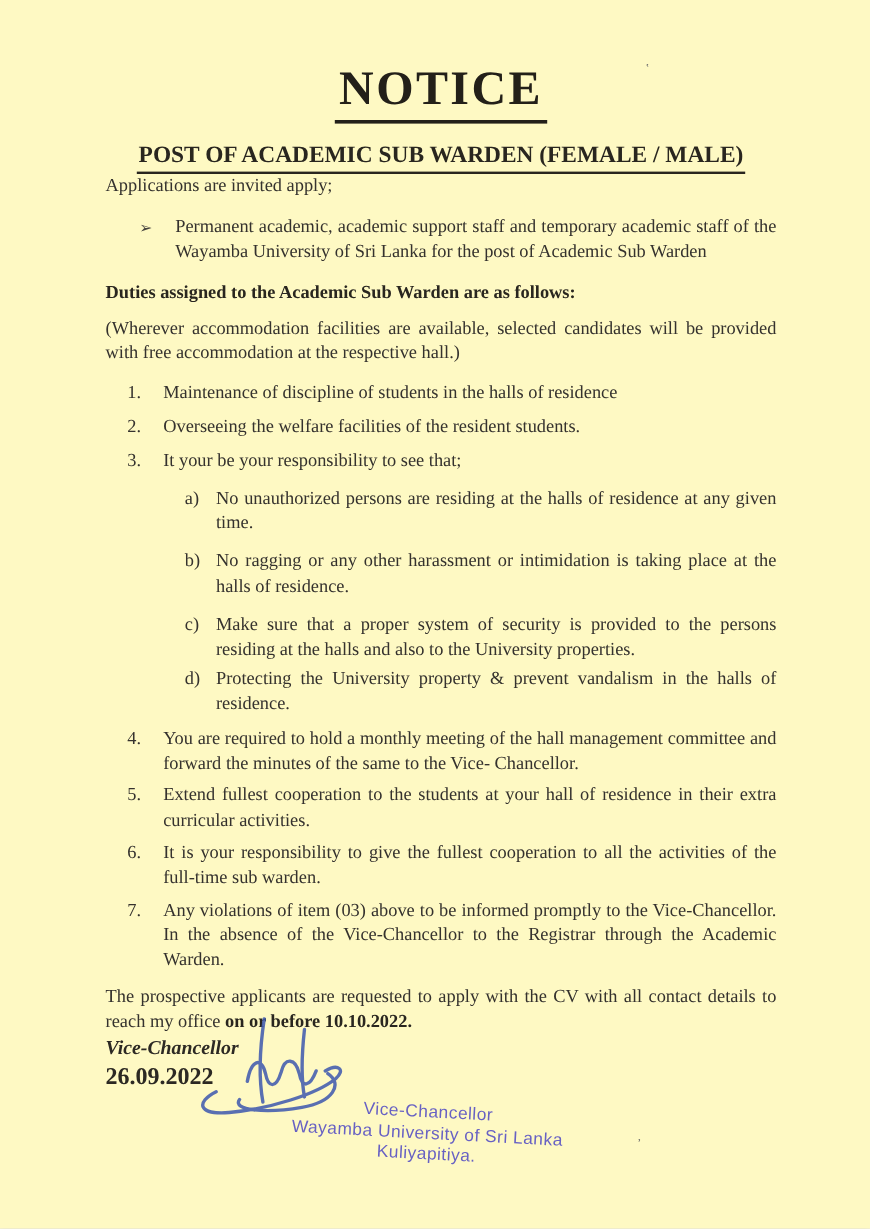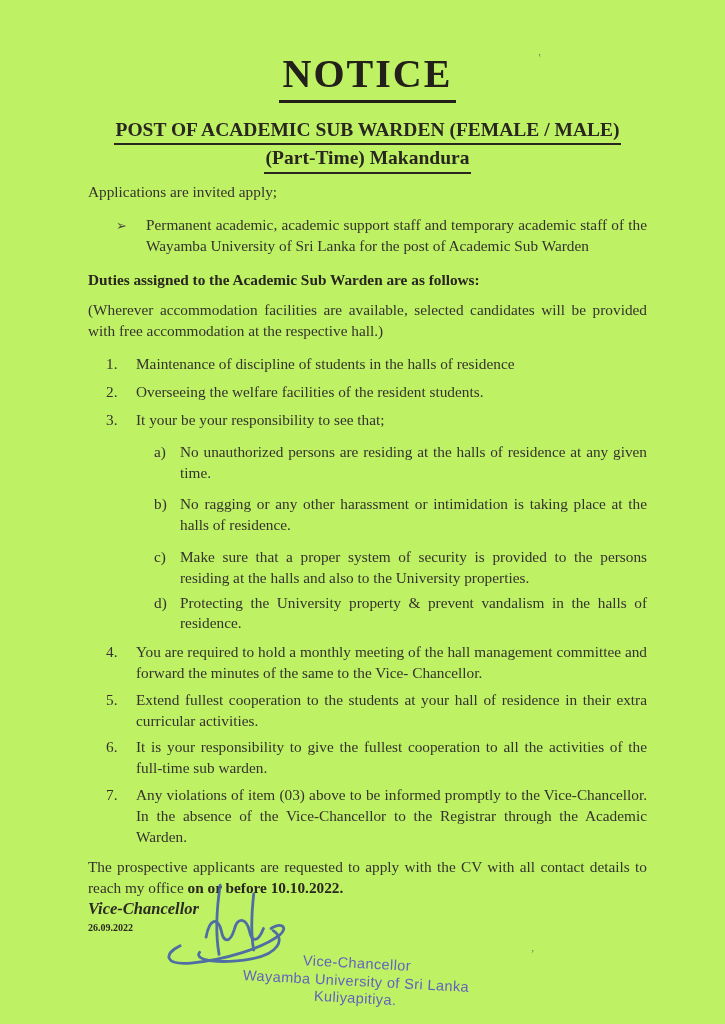--- a/index.html
+++ b/index.html
@@ -1,21 +1,21 @@
 <!DOCTYPE html>
 <html><head>
 <meta charset="utf-8">
 <style>
   * { margin: 0; padding: 0; box-sizing: border-box; }
   html, body { background: #e8e8e8; }
   .page {
     position: relative;
     width: 725px;
     height: 1024px;
-    background: #bef264;
+    background: #fef9c3;
     overflow: hidden;
     font-family: "Liberation Serif", "DejaVu Serif", serif;
     color: #35322e;
     box-shadow: 0 0 4px rgba(0,0,0,.15);
   }
   .content {
     padding: 50px 78px 0 88px;
   }
   .notice-title {
     text-align: center;
@@ -111,21 +111,21 @@
     line-height: 1.22;
   }
   .sig-title {
     font-size: 16.5px;
     font-weight: bold;
     font-style: italic;
     color: #2c2923;
     line-height: 1.22;
   }
   .sig-date {
-    font-size: 10px;
+    font-size: 20px;
     font-weight: bold;
     color: #2c2923;
     margin-top: 3px;
   }
   .stamp {
     position: absolute;
     left: 118px;
     top: 56px;
     width: 300px;
     transform: rotate(3deg);
@@ -148,23 +148,20 @@
 <div class="page">
   <div class="content">
 
     <div class="notice-title">
       <span>NOTICE</span>
     </div>
 
     <div class="post-heading">
       <span>POST OF ACADEMIC SUB WARDEN (FEMALE / MALE)</span>
     </div>
-    <div class="sub-heading">
-      <span>(Part-Time) Makandura</span>
-    </div>
 
     <div class="body-text intro">Applications are invited apply;</div>
 
     <div class="body-text bullet-row">
       <span class="bullet-marker">➢</span>
       <span class="txt">Permanent academic, academic support staff and temporary academic staff of the Wayamba University of Sri Lanka for the post of Academic Sub Warden</span>
     </div>
 
     <div class="body-text duties-heading">Duties assigned to the Academic Sub Warden are as follows:</div>
 

